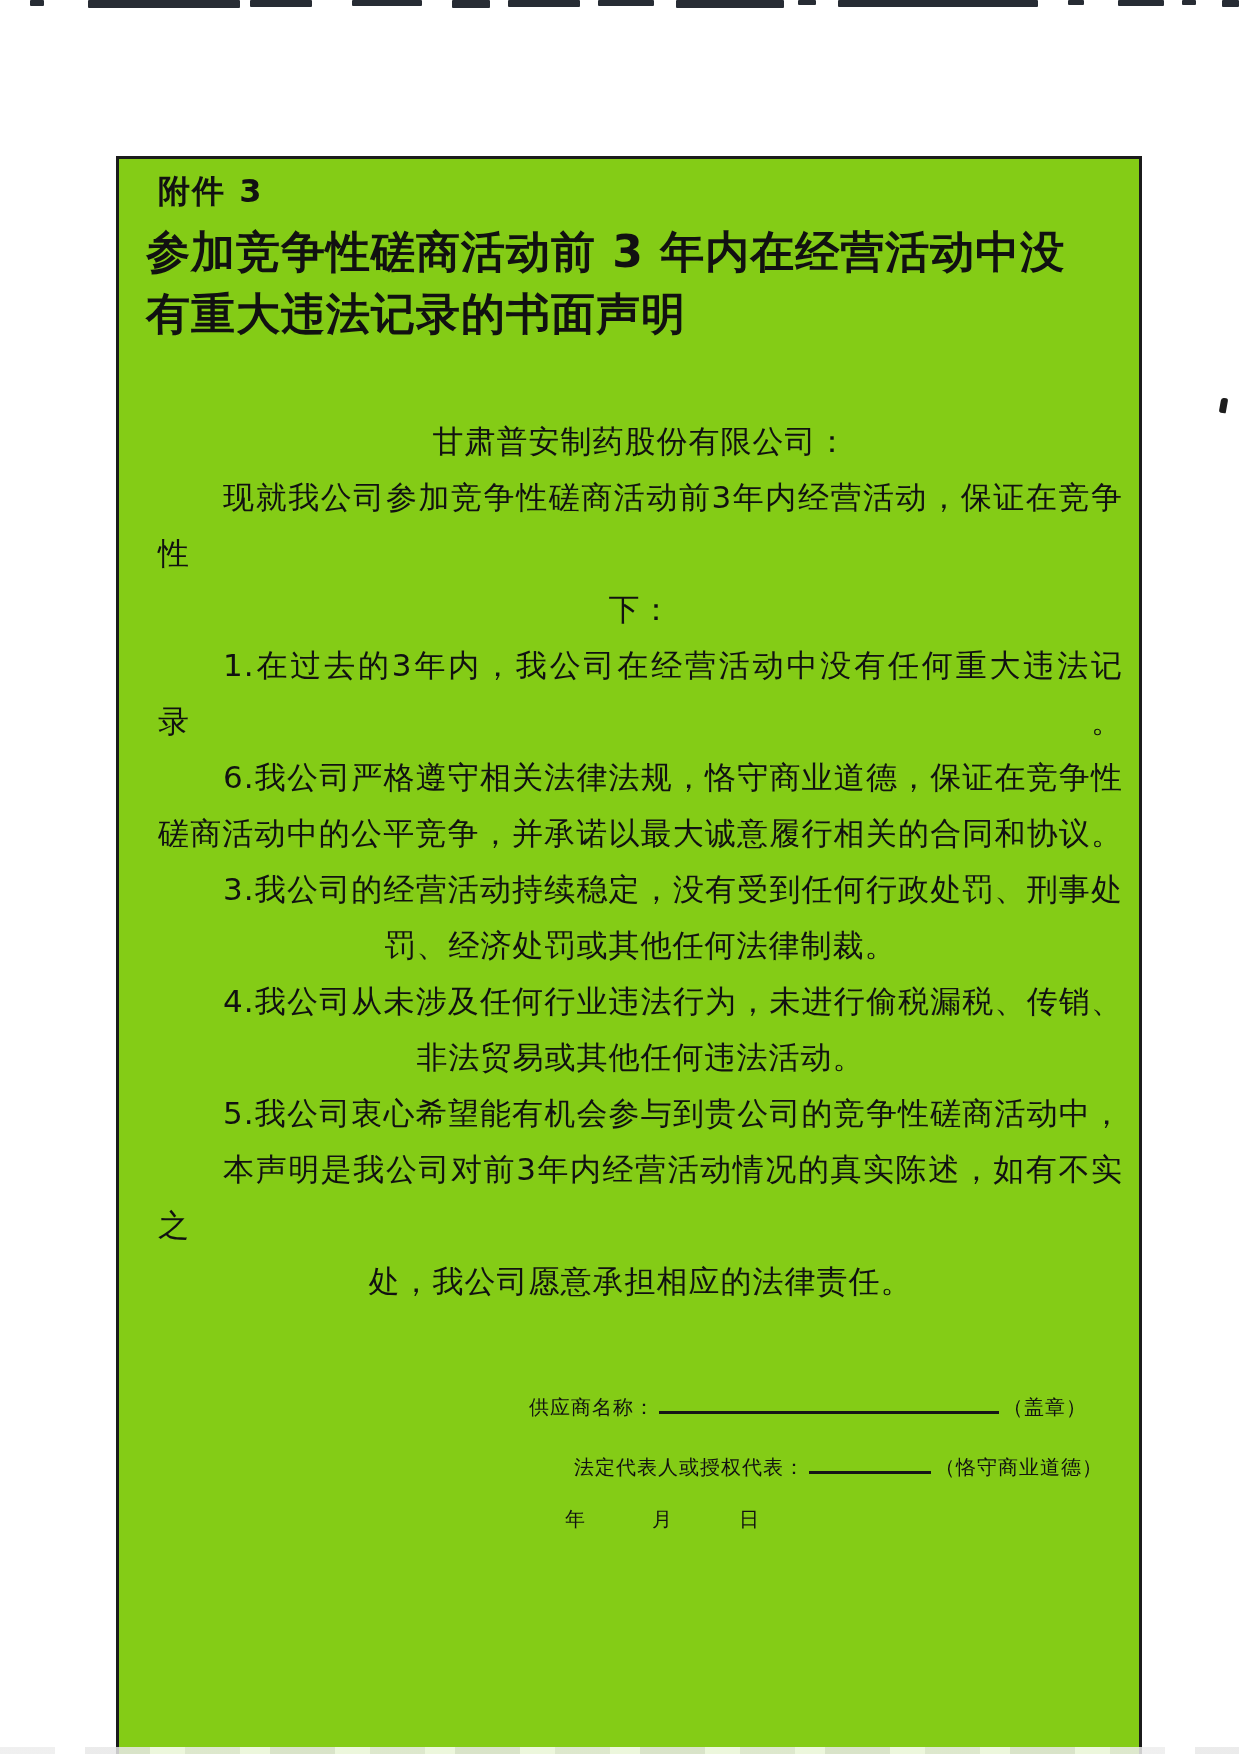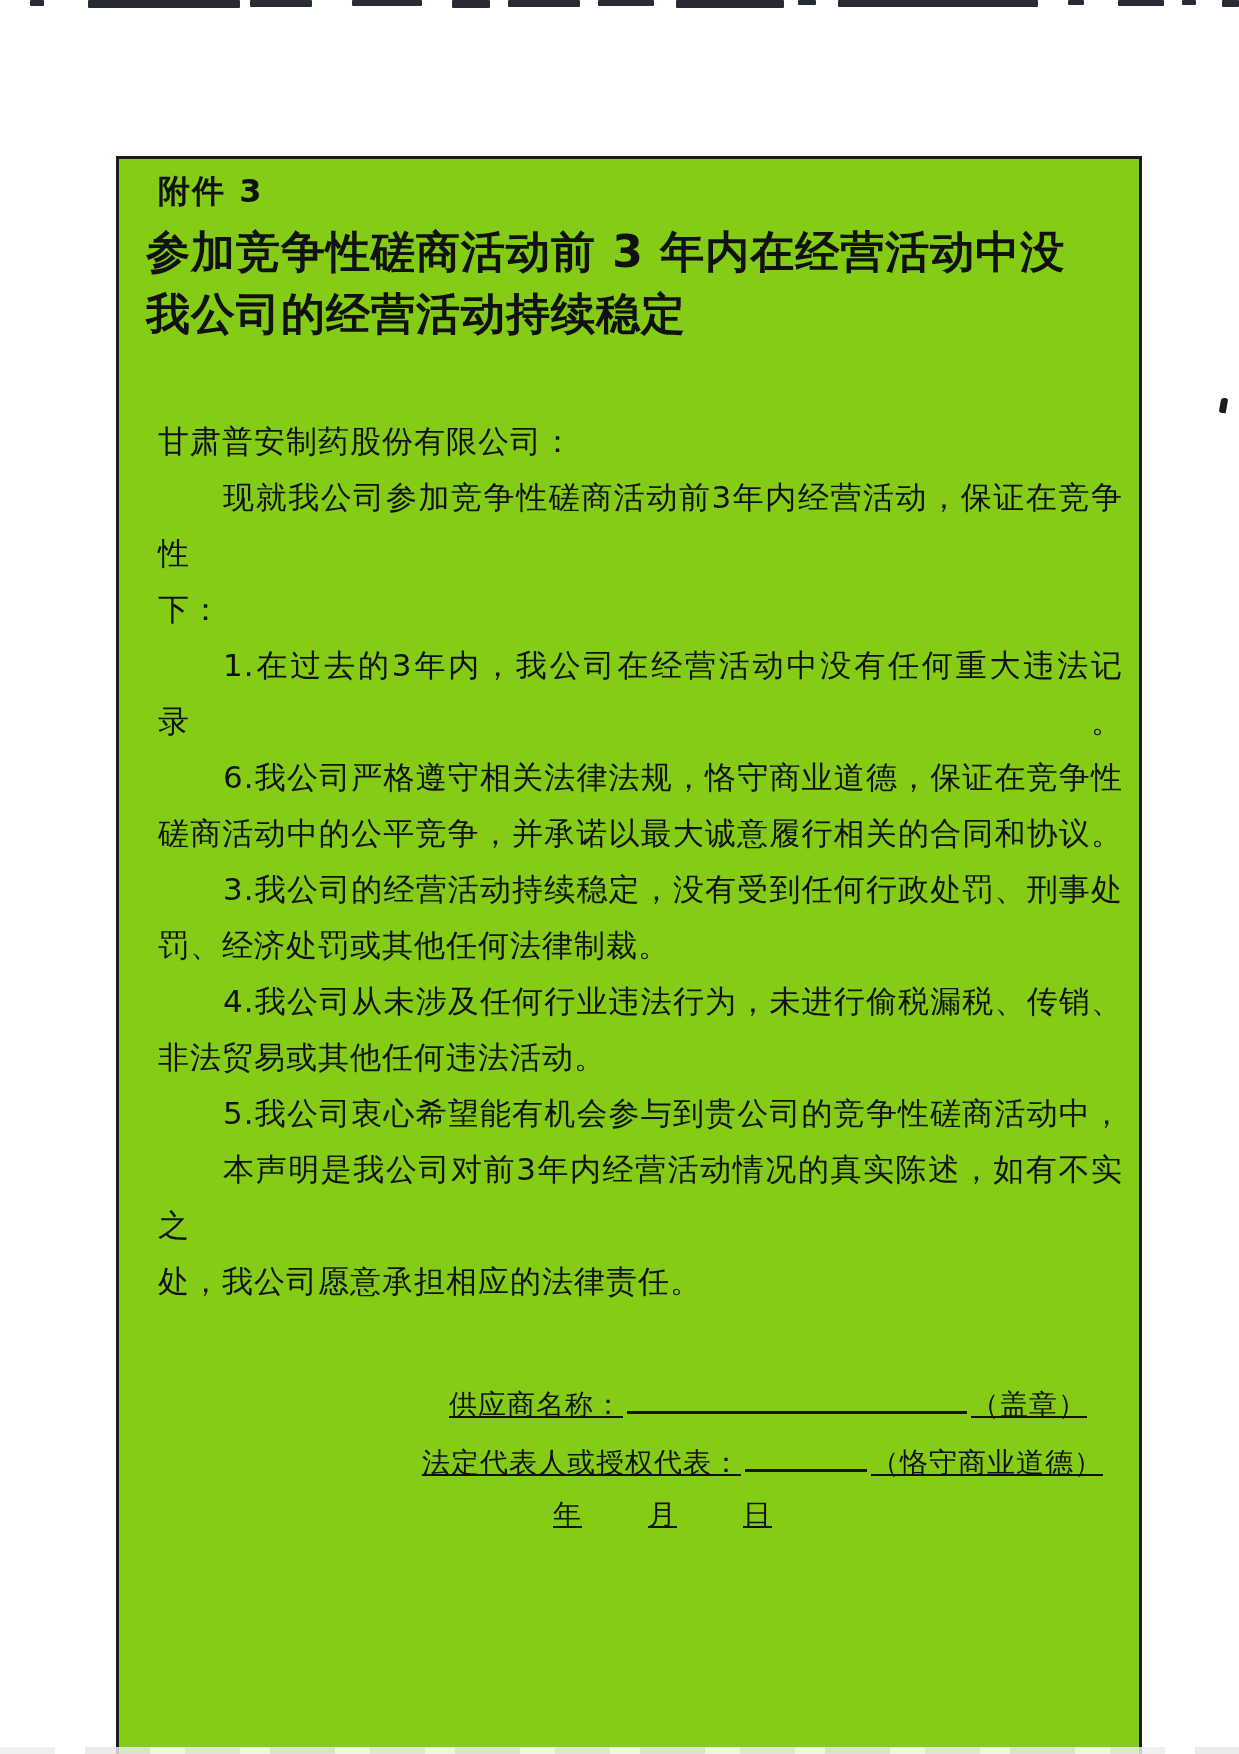--- a/index.html
+++ b/index.html
@@ -73,35 +73,34 @@
     font-size: 44px;
     line-height: 62px;
     letter-spacing: 1px;
   }
   .body-text {
     margin: 68px 16px 0 12px;
     font-size: 31px;
     line-height: 56px;
     letter-spacing: 1px;
   }
-  .body-line { white-space: nowrap; }
+  .body-line { white-space: nowrap; text-align: center; }
   .body-line.indent { text-indent: 2.1em; }
   .body-line.justify {
     white-space: normal;
     text-align: justify;
     text-align-last: justify;
     text-justify: inter-character;
   }
   
   .signature-block {
     margin-top: 64px;
-    font-size: 28px;
+    font-size: 20px;
     line-height: 52px;
     letter-spacing: 1px;
-    text-decoration: underline;
   }
   .sig-row {
     display: flex;
     justify-content: flex-end;
     align-items: baseline;
   }
   .sig-row.supplier { padding-right: 52px; }
   .sig-row.representative { padding-right: 36px; }
   .blank-line {
     display: inline-block;
@@ -143,21 +142,21 @@
 
   <div class="stray-mark"></div>
 
   <div class="doc-box">
 
     <div class="attachment-label">附件 3</div>
 
     <div class="doc-title">
 
     <div>参加竞争性磋商活动前 3 年内在经营活动中没</div>
-        <div>我公司的经营活动持续稳定</div>
+        <div>有重大违法记录的书面声明</div>
       </div>
 
     <div class="body-text">
 
     <div class="body-line">甘肃普安制药股份有限公司：</div>
         <div class="body-line indent justify">现就我公司参加竞争性磋商活动前3年内经营活动，保证在竞争性</div>
         <div class="body-line">下：</div>
         <div class="body-line indent justify">1.在过去的3年内，我公司在经营活动中没有任何重大违法记录。</div>
         <div class="body-line indent justify">6.我公司严格遵守相关法律法规，恪守商业道德，保证在竞争性</div>
         <div class="body-line justify">磋商活动中的公平竞争，并承诺以最大诚意履行相关的合同和协议。</div>

